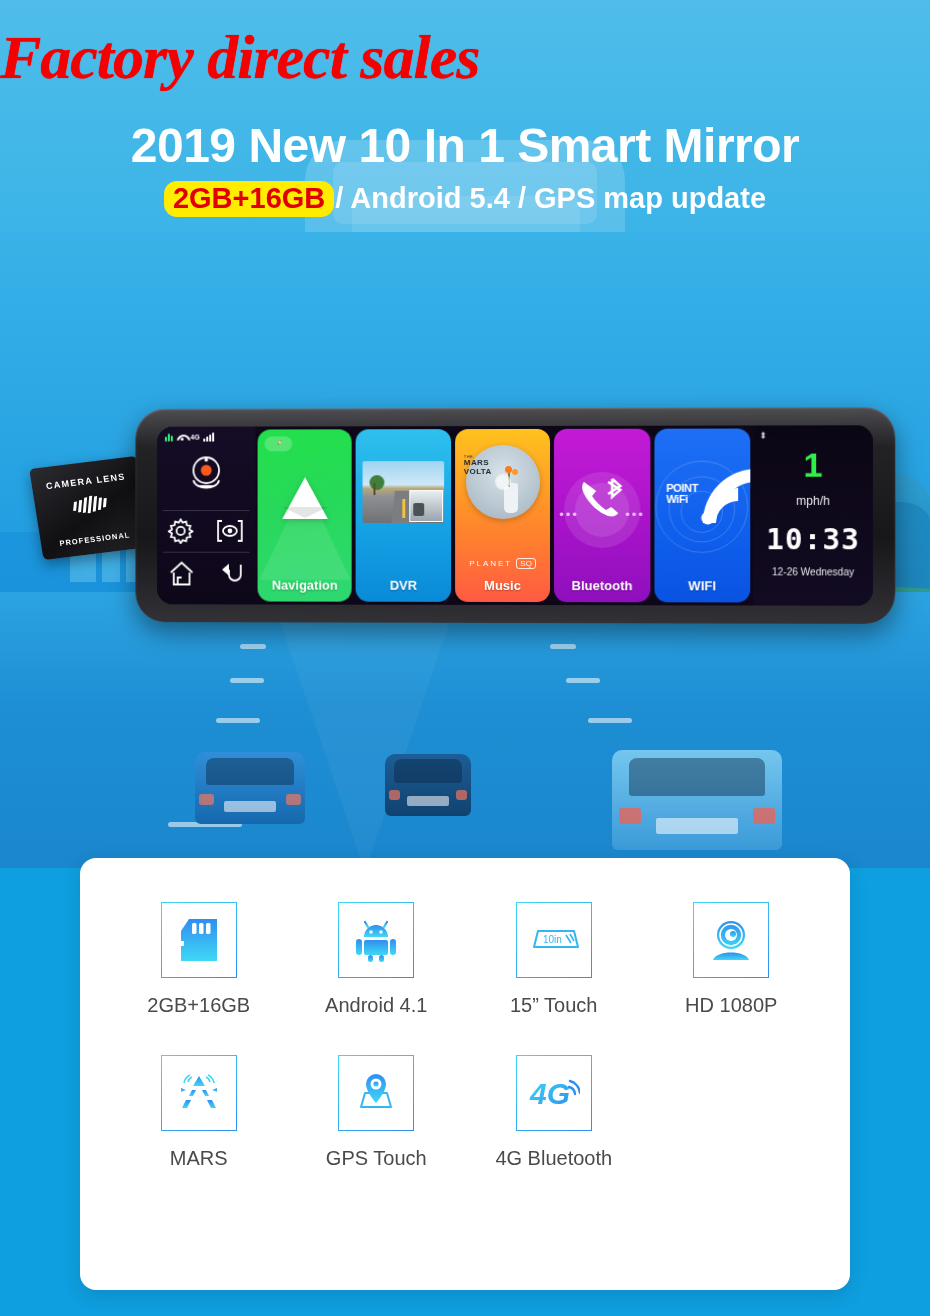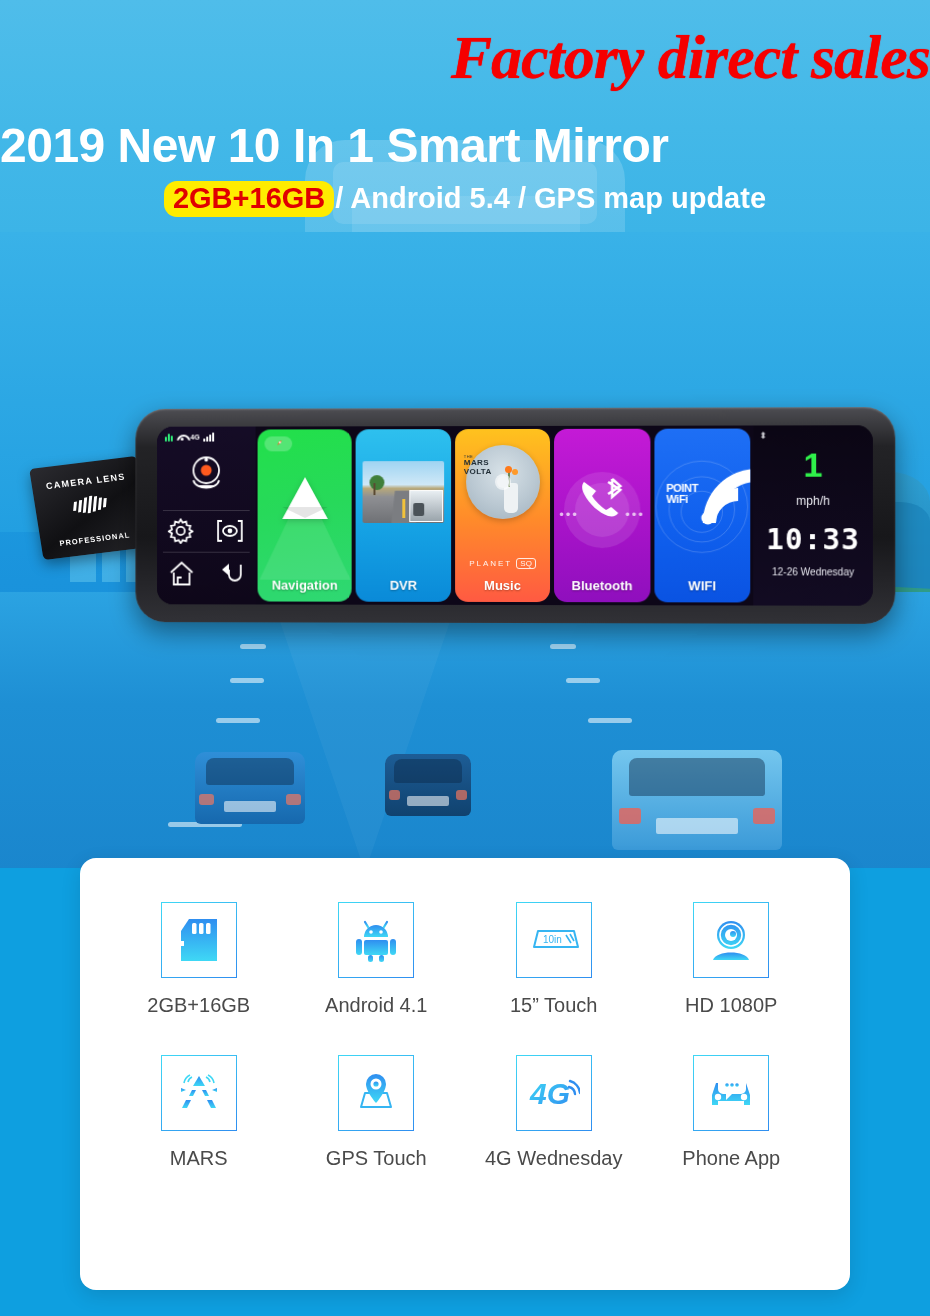--- a/index.html
+++ b/index.html
@@ -30,27 +30,27 @@
   .ghost-car:after{
     content:""; position:absolute; left:58px; top:112px; right:58px; height:12px;
     background:rgba(255,255,255,.16); border-radius:6px;
   }
   .ghost-panel{
     position:absolute; left:352px; top:196px; width:228px; height:150px;
     background:rgba(255,255,255,.10); border-radius:10px;
   }
 
   .hl1{
-    position:absolute; left:0; top:22px; width:930px; text-align:right;
+    position:absolute; left:0; top:22px; width:930px; text-align:left;
     font-size:62px; font-weight:bold; font-style:italic; color:#f50000;
     font-family:"Liberation Serif", serif; letter-spacing:-1px;
     text-shadow:0 0 1px #f50000;
   }
   .hl2{
-    position:absolute; left:0; top:118px; width:930px; text-align:left;
+    position:absolute; left:0; top:118px; width:930px; text-align:center;
     font-size:48px; font-weight:bold; color:#ffffff; letter-spacing:-0.5px;
   }
   .hl3{
     position:absolute; left:0; top:182px; width:930px; text-align:center;
     font-size:29px; font-weight:bold; color:#ffffff; white-space:nowrap;
   }
   .hl3 .badge{
     background:#ffec00; color:#e00000; border-radius:13px;
     padding:1px 9px 3px 9px; margin-right:1px;
   }
@@ -678,38 +678,18 @@
               <linearGradient id="g6" x1="0" y1="0" x2="1" y2="1">
             <stop offset="0" stop-color="#3fd8f5"></stop>
                 <stop offset="1" stop-color="#2f8ef0"></stop>
               </linearGradient>
             </defs>
           <text x="2" y="31" font-family="Liberation Sans, sans-serif" font-size="30" font-weight="bold" font-style="italic" fill="url(#g6)">4G</text>
           <path d="M41 14 a8 8 0 0 1 6 7" stroke="#2f8ef0" stroke-width="2.4" fill="none" stroke-linecap="round"></path>
           <path d="M42 8 a14 14 0 0 1 10 12" stroke="#2f8ef0" stroke-width="2.4" fill="none" stroke-linecap="round"></path>
         </svg>
       </div>
-      <div class="flabel">4G Wednesday</div>
-    </div>
-
-    <div class="feat">
-      <div class="fbox">
-        <svg width="50" height="40" viewBox="0 0 50 40">
-          <defs>
-              <linearGradient id="g7" x1="0" y1="0" x2="0" y2="1">
-            <stop offset="0" stop-color="#2f8ef0"></stop>
-                <stop offset="1" stop-color="#3fd8f5"></stop>
-              </linearGradient>
-            </defs>
-          <path d="M6 22 L10 10 L40 10 L44 22 L44 32 L38 32 L38 28 L12 28 L12 32 L6 32 Z" fill="url(#g7)"></path>
-          <circle cx="12" cy="24" r="3.2" fill="#fff"></circle>
-          <circle cx="38" cy="24" r="3.2" fill="#fff"></circle>
-          <path d="M17 4 h18 a5 5 0 0 1 5 5 v7 a5 5 0 0 1 -5 5 h-9 l-6 6 v-6 h-3 a5 5 0 0 1 -5 -5 v-7 a5 5 0 0 1 5 -5 Z" fill="#fff"></path>
-          <circle cx="21" cy="12" r="1.8" fill="url(#g7)"></circle>
-          <circle cx="26" cy="12" r="1.8" fill="url(#g7)"></circle>
-          <circle cx="31" cy="12" r="1.8" fill="url(#g7)"></circle>
-        </svg>
-      </div>
-      <div class="flabel">Phone App</div>
-    </div>
+      <div class="flabel">4G Bluetooth</div>
+    </div>
+
 
   </div>
 </div>
 
 </body></html>

